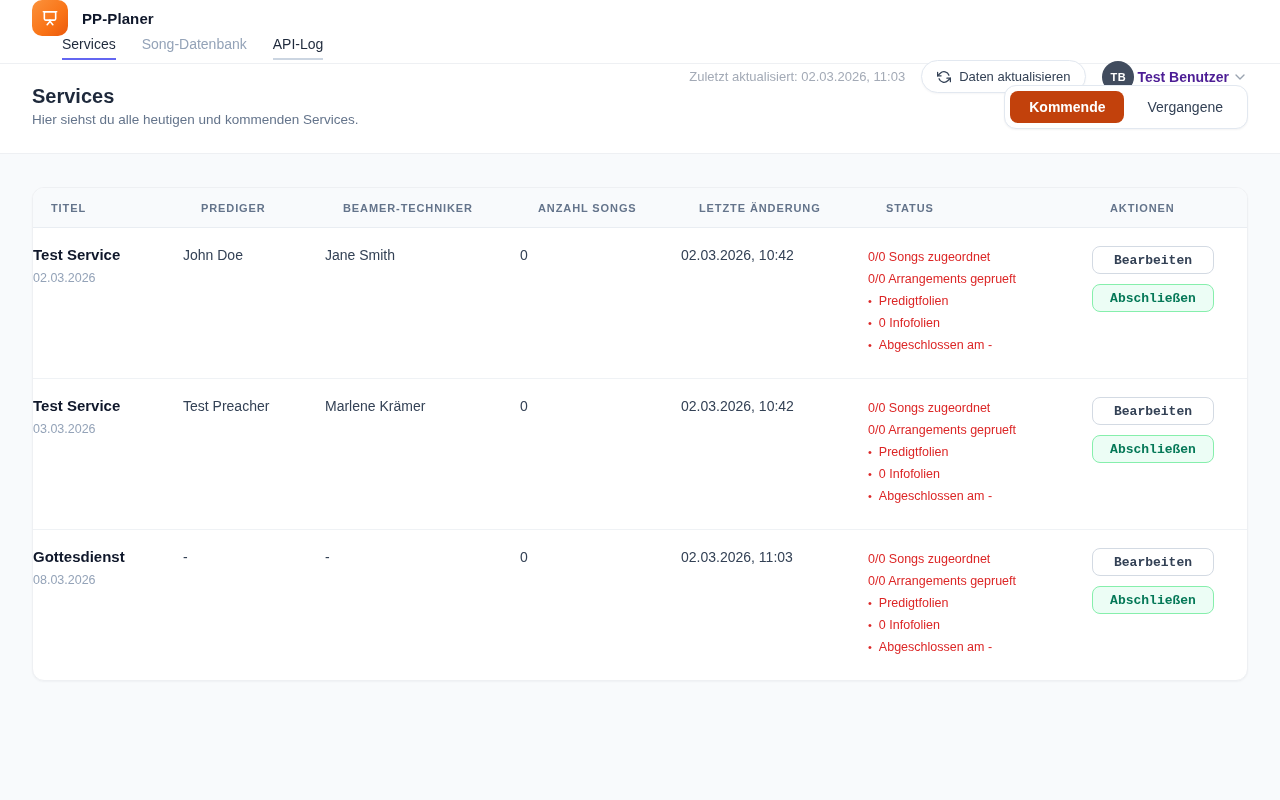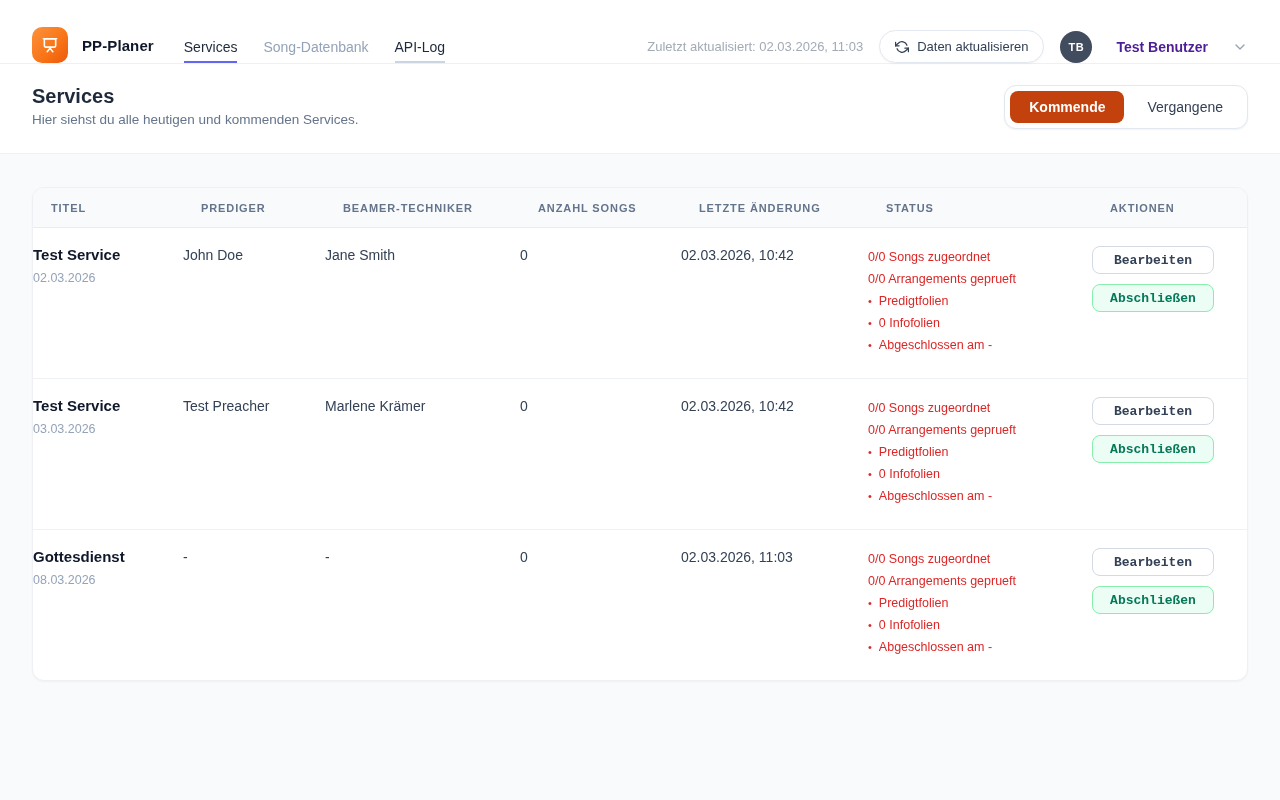--- a/index.html
+++ b/index.html
@@ -9,22 +9,23 @@
     background:#f8fafc;
     color:#1e293b;
     -webkit-font-smoothing:antialiased;
   }
   .app { width:1280px; height:800px; overflow:hidden; background:#f8fafc; }
 
   
   .topbar {
     height:64px; background:#ffffff;
     border-bottom:1px solid #eef0f3;
-    display:flex; align-items:flex-end;
+    display:flex; align-items:flex-start;
     padding:0 32px;
+    flex-direction:column;
   }
   .brand { display:flex; align-items:center; gap:14px; }
   .logo {
     width:36px; height:36px; border-radius:10px;
     background:linear-gradient(135deg,#fb923c 0%,#f97316 60%,#ea580c 100%);
     display:flex; align-items:center; justify-content:center;
     flex:0 0 auto;
   }
   .brand-name { font-size:15px; font-weight:700; color:#0f172a; letter-spacing:.1px; }
   .nav { display:flex; align-items:center; gap:26px; margin-left:30px; }
@@ -32,21 +33,21 @@
   .nav a.active { color:#1e293b; font-weight:500; border-bottom-color:#6366f1; }
   .nav a.gray-underline { color:#1e293b; font-weight:500; border-bottom-color:#cbd5e1; }
   .topbar-right { margin-left:auto; display:flex; align-items:center; gap:16px; }
   .last-updated { font-size:13px; color:#a3aab6; }
   .refresh-btn {
     display:flex; align-items:center; gap:8px;
     background:#ffffff; border:1px solid #e2e8f0; border-radius:18px;
     padding:8px 15px; font-size:13px; font-weight:500; color:#334155;
     font-family:inherit; cursor:pointer; box-shadow:0 1px 2px rgba(16,24,40,.04);
   }
-  .user-chip { display:flex; align-items:center; gap:24px; cursor:pointer; }
+  .user-chip { display:flex; align-items:center; gap:3px; cursor:pointer; }
   .avatar {
     width:32px; height:32px; border-radius:50%;
     background:#414c5e; color:#ffffff;
     font-size:11px; font-weight:700; letter-spacing:.5px;
     display:flex; align-items:center; justify-content:center;
   }
   .user-name { font-size:14px; font-weight:700; color:#4c1d95; }
   .chev { color:#9aa3b0; display:flex; }
 
   

